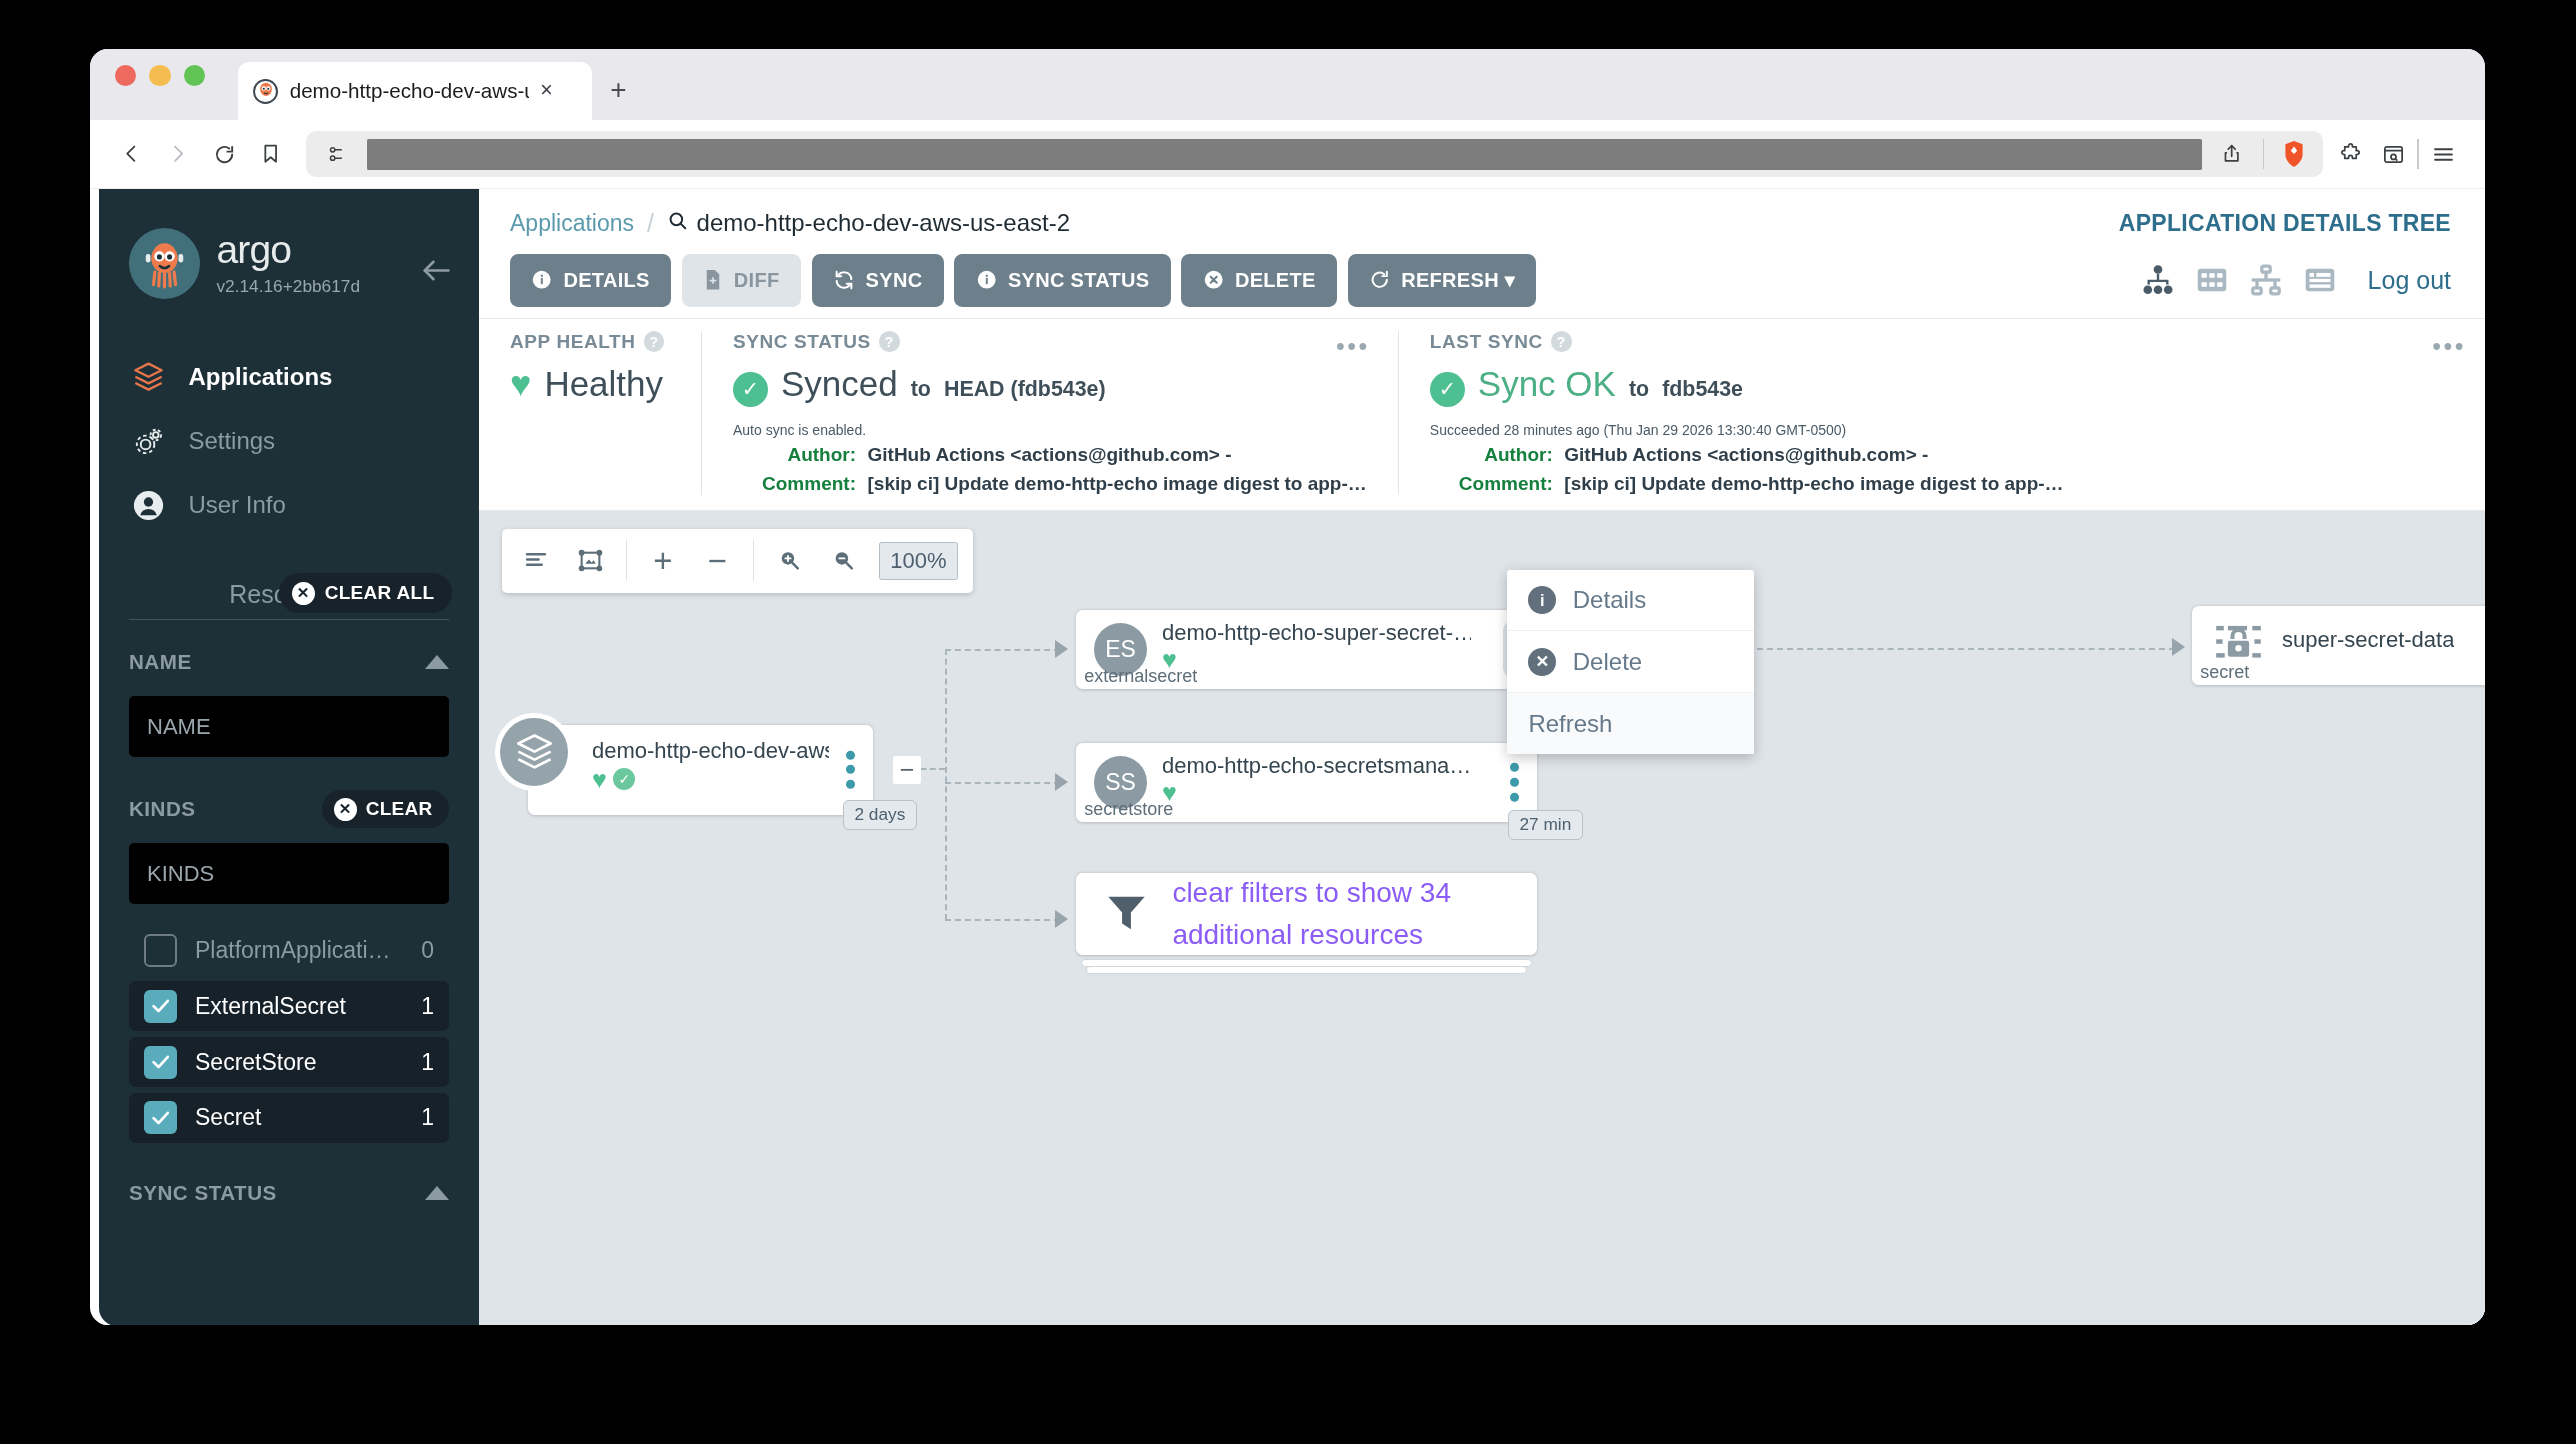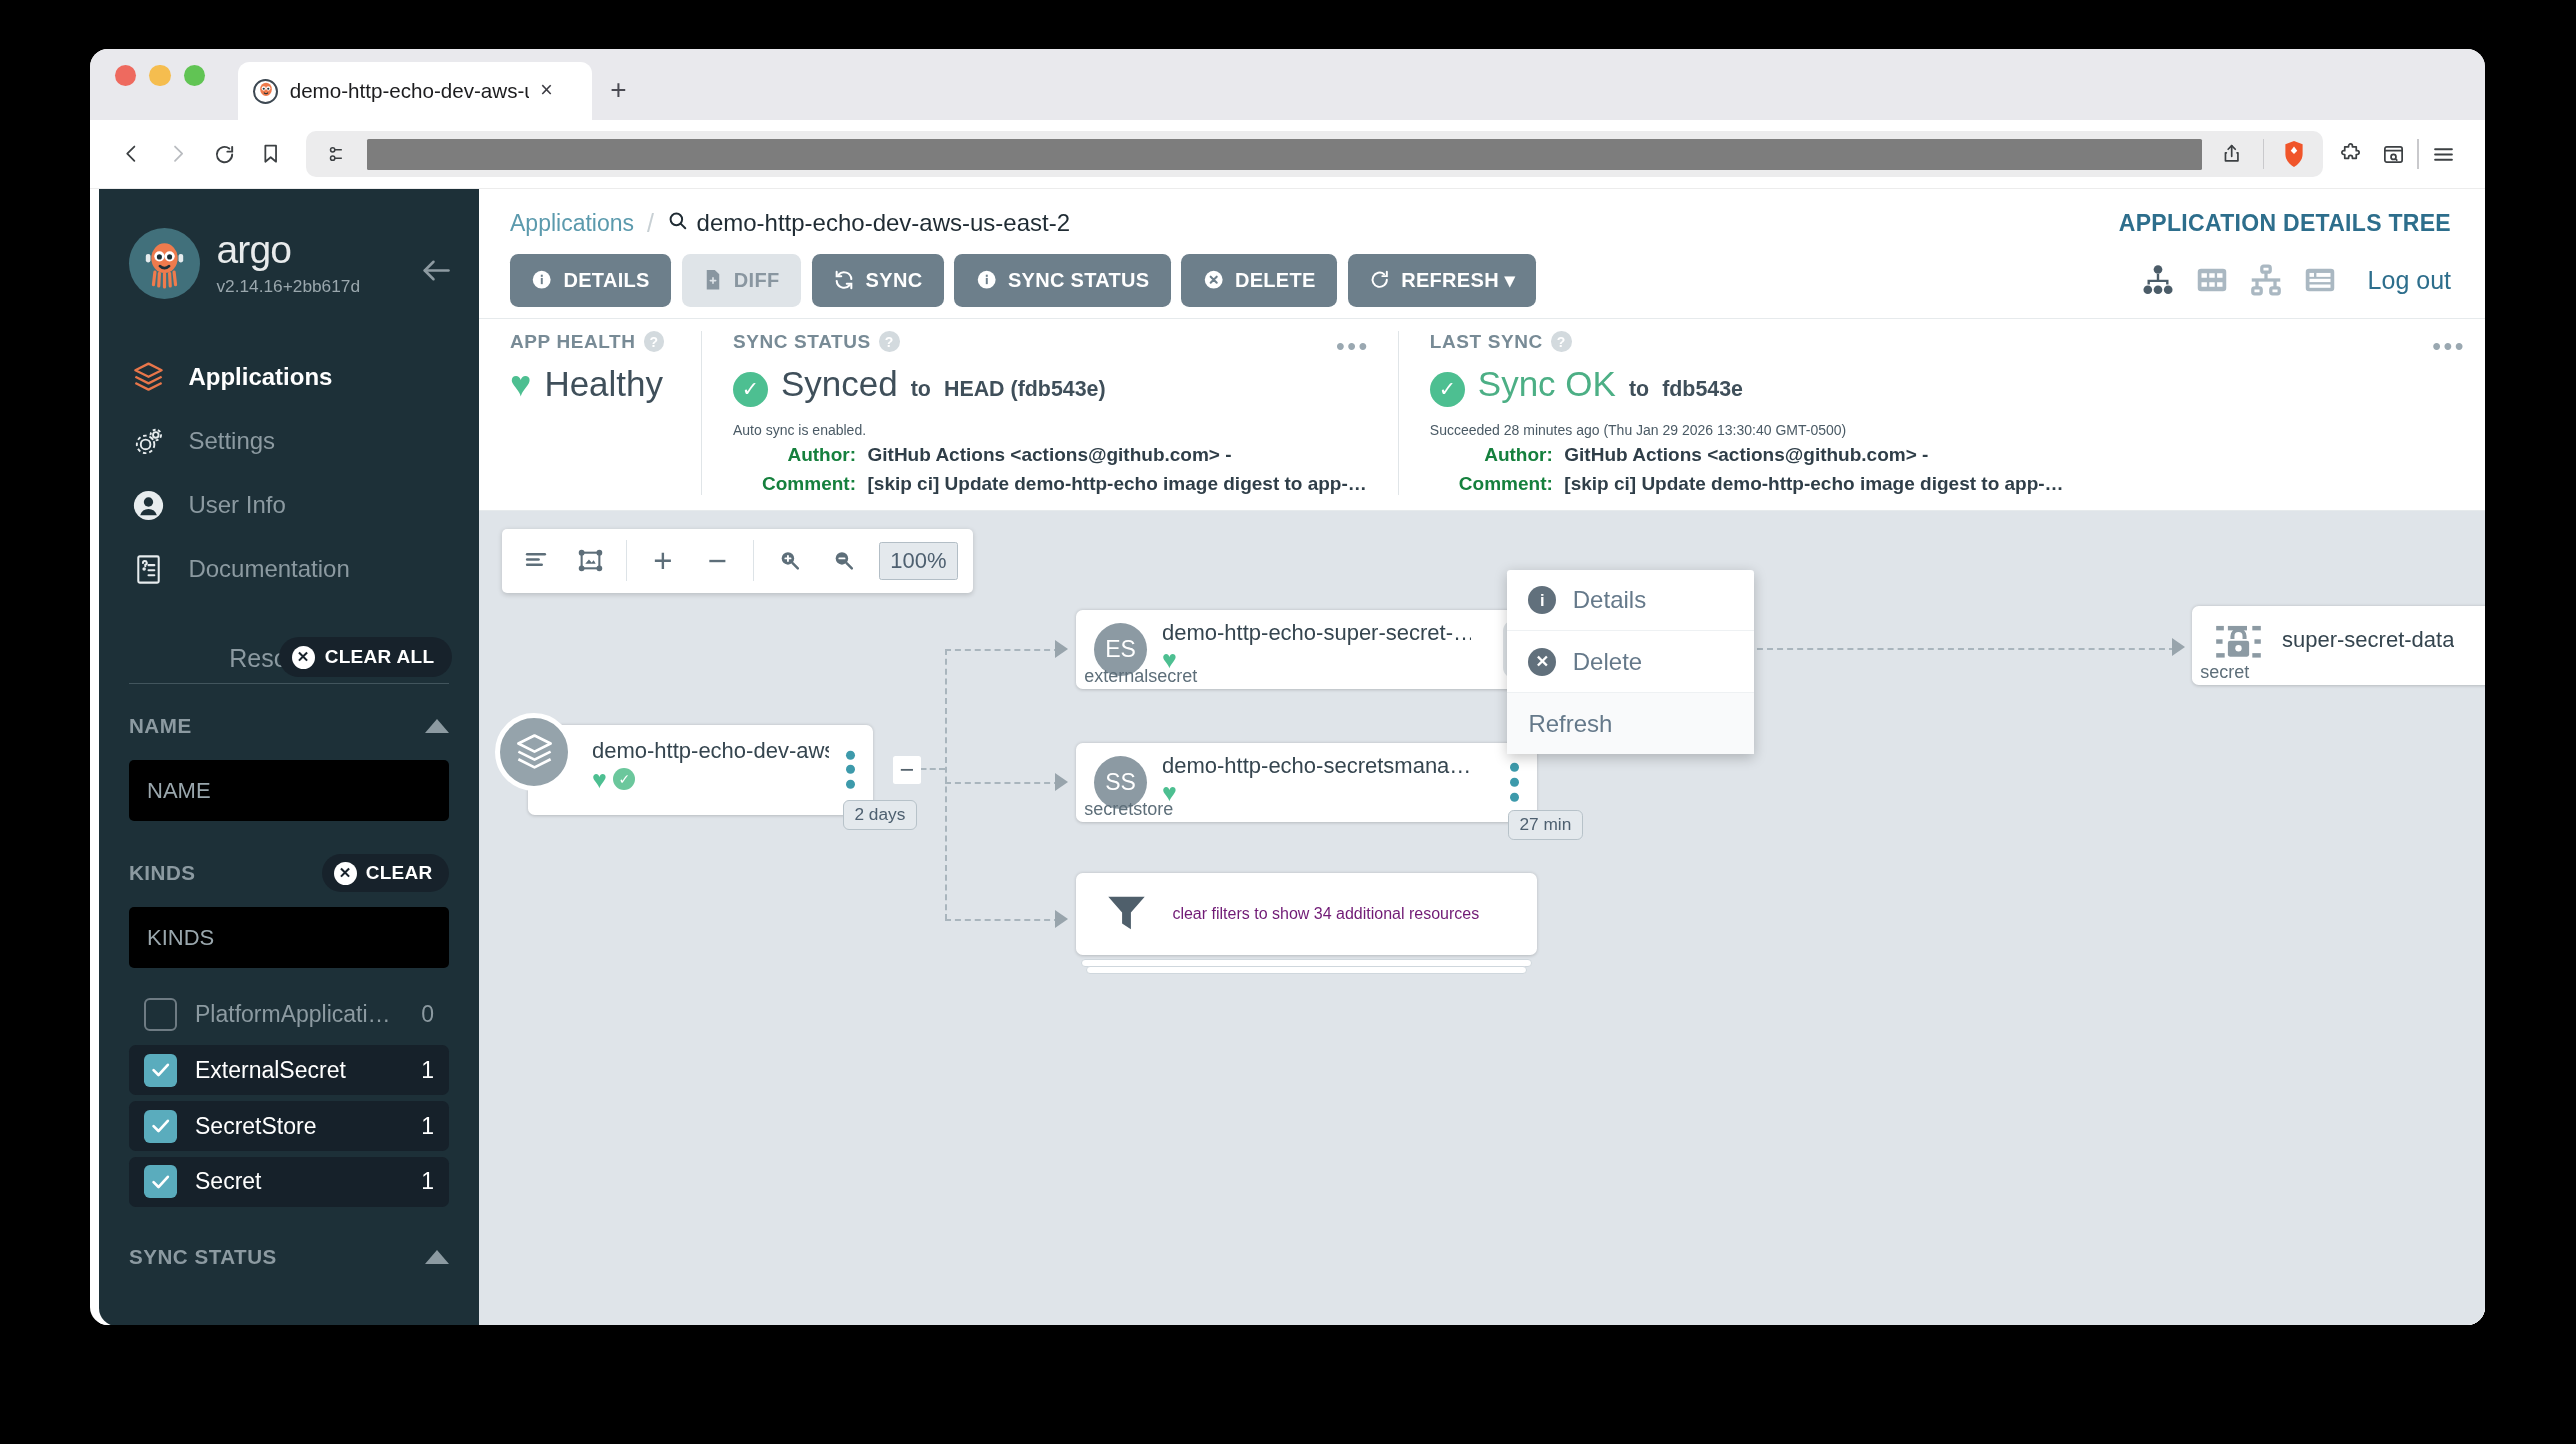--- a/index.html
+++ b/index.html
@@ -416,21 +416,21 @@
   
   #node-secret { left: 1713px; top: 95px; width: 485px; height: 79px; }
   #node-secret-icon { position: absolute; left: 21.4px; top: 11.5px; }
   #node-secret-name { position: absolute; left: 90px; top: 21.4px; }
 
   
   #node-filter {
     left: 597px; top: 362px; width: 461px; height: 82px;
     display: flex; align-items: center; gap: 21.4px; padding-left: 26px;
   }
-  #node-filter-text { font-size: 16px; color: #701a75; line-height: 1.5; }
+  #node-filter-text { font-size: 28px; color: #8b5cf6; line-height: 1.5; }
 
   .stack-shadow {
     position: absolute; border-radius: 5px;
     background: #ffffff; border: 0.8px solid #cfd7dd;
   }
 
   
   #context-menu {
     position: absolute;
     left: 1625px; top: 816px;
@@ -628,33 +628,20 @@
         <div class="sidebar-item">
           <span class="icon">
             <svg width="35" height="35" viewBox="0 0 24 24">
                 <circle cx="12" cy="12" r="10" fill="#e7ecee"></circle>
                 <circle cx="12" cy="9.6" r="3.2" fill="#1d3038"></circle>
                 <path d="M6.3 18.6a6 6 0 0 1 11.4 0z" fill="#1d3038"></path>
               </svg>
           </span>
           <span class="label">User Info</span>
         </div>
-        <div class="sidebar-item">
-          <span class="icon">
-            <svg width="35" height="35" viewBox="0 0 24 24" fill="none" stroke="#e7ecee" stroke-width="1.4" stroke-linecap="round">
-                <rect x="5" y="3" width="14" height="18" rx="1"></rect>
-                <line x1="12" y1="9" x2="16" y2="9"></line>
-                <line x1="12" y1="12.5" x2="16" y2="12.5"></line>
-                <line x1="12" y1="16" x2="16" y2="16"></line>
-                <path d="M8.2 7.5a1.3 1.3 0 1 1 1.6 1.3v1"></path>
-                <circle cx="9" cy="11.6" r=".5" fill="#e7ecee"></circle>
-              </svg>
-          </span>
-          <span class="label">Documentation</span>
-        </div>
       </div>
 
       <div id="filters">
         <div id="filters-title-row">
           <span id="filters-title">Resources</span>
           <div id="clear-all-button">
             <span class="xcircle">✕</span>
             <span class="lbl">CLEAR ALL</span>
           </div>
         </div>

